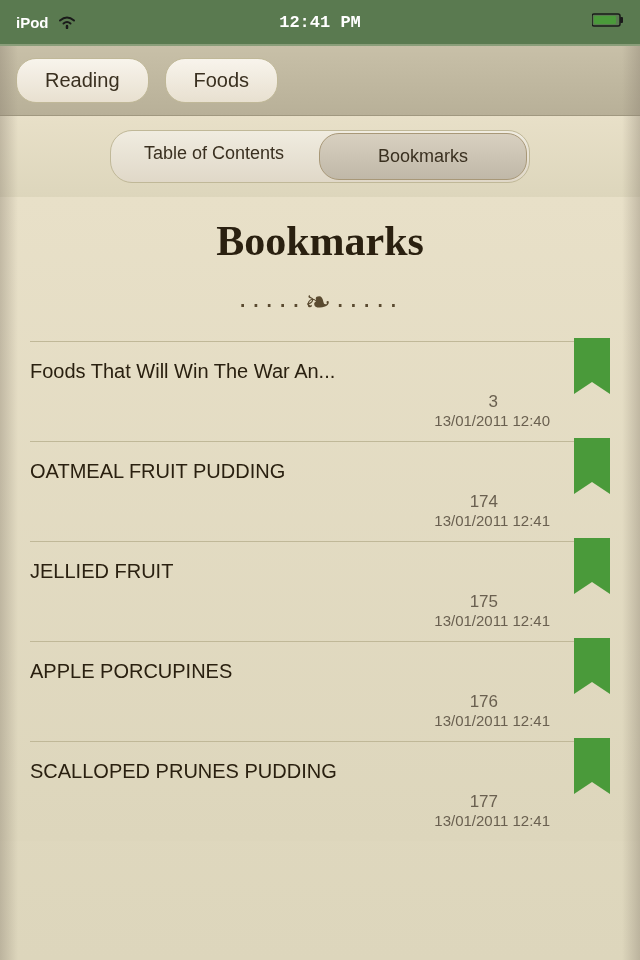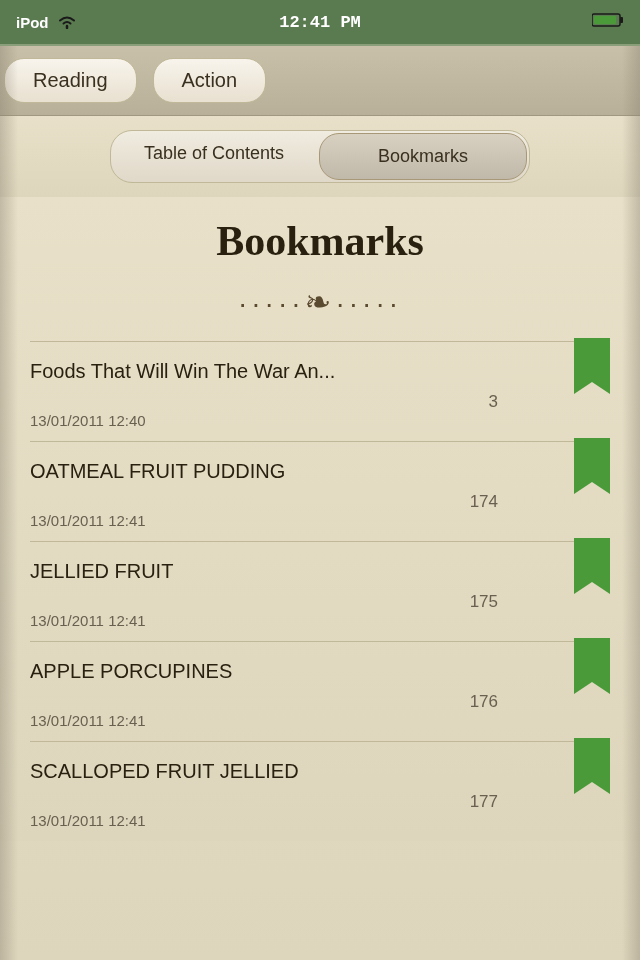--- a/index.html
+++ b/index.html
@@ -51,21 +51,21 @@
       border-top: 2px solid #8a9e7a;
       position: relative;
     }
 
     
     .toolbar {
       height: 70px;
       background: linear-gradient(180deg, #c8c0a8 0%, #b8b098 100%);
       display: flex;
       align-items: center;
-      padding: 0 4px;
+      padding: 0 16px;
       gap: 16px;
       border-bottom: 1px solid #a09880;
     }
 
     .toolbar-btn {
       background: linear-gradient(180deg, #f8f4ec 0%, #e8e0d0 100%);
       border: 1px solid #c0b898;
       border-radius: 20px;
       padding: 10px 28px;
       font-size: 20px;
@@ -165,21 +165,21 @@
     .bookmark-page {
       font-size: 17px;
       color: #6a6050;
       text-align: right;
       padding-right: 52px;
     }
 
     .bookmark-date {
       font-size: 15px;
       color: #6a6050;
-      text-align: left;
+      text-align: right;
       padding-bottom: 8px;
     }
 
     .bookmark-icon {
       position: absolute;
       right: 0;
       top: -4px;
       width: 36px;
       height: 54px;
     }
@@ -233,21 +233,21 @@
     </span>
   </div>
 </div>
 
 <div class="app-container">
   <div class="page-shadow-left"></div>
   <div class="page-shadow-right"></div>
 
   <div class="toolbar">
     <button class="toolbar-btn">Reading</button>
-    <button class="toolbar-btn">Action</button>
+    <button class="toolbar-btn">Foods</button>
   </div>
 
   <div class="tab-bar">
     <div class="tab-container">
       <div class="tab-item">Table of Contents</div>
       <div class="tab-item active">Bookmarks</div>
     </div>
   </div>
 
   <div class="content">
@@ -301,21 +301,21 @@
         <div class="bookmark-date">13/01/2011 12:41</div>
       </div>
       <div class="bookmark-icon">
         <svg width="36" height="56" viewBox="0 0 36 56">
           <polygon points="0,0 36,0 36,56 18,44 0,56" fill="#4a9a3a"></polygon>
         </svg>
       </div>
     </div>
         <div class="bookmark-item">
       <div class="bookmark-info">
-        <div class="bookmark-title">SCALLOPED FRUIT JELLIED</div>
+        <div class="bookmark-title">SCALLOPED PRUNES PUDDING</div>
         <div class="bookmark-page">177</div>
         <div class="bookmark-date">13/01/2011 12:41</div>
       </div>
       <div class="bookmark-icon">
         <svg width="36" height="56" viewBox="0 0 36 56">
           <polygon points="0,0 36,0 36,56 18,44 0,56" fill="#4a9a3a"></polygon>
         </svg>
       </div>
     </div>
       </div>

